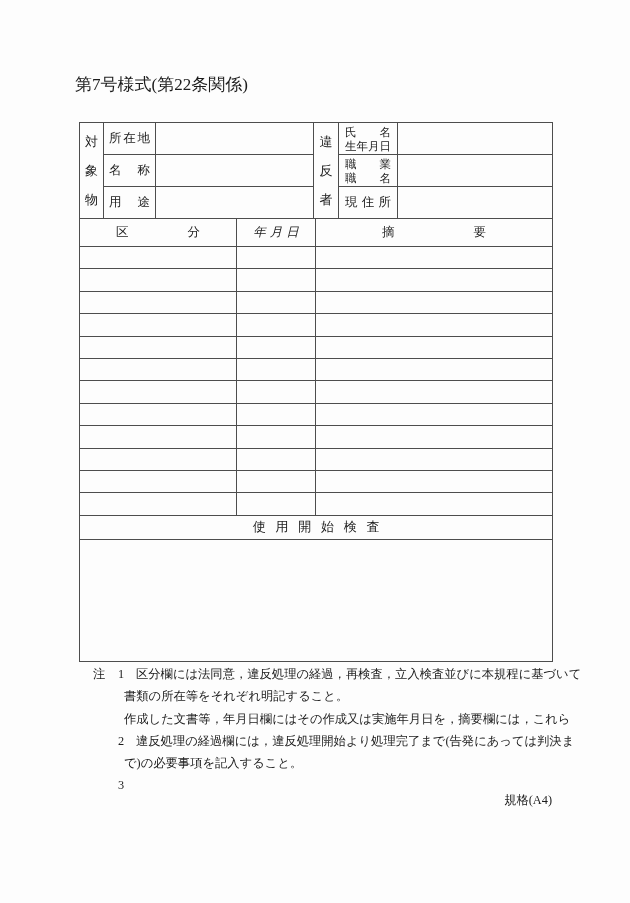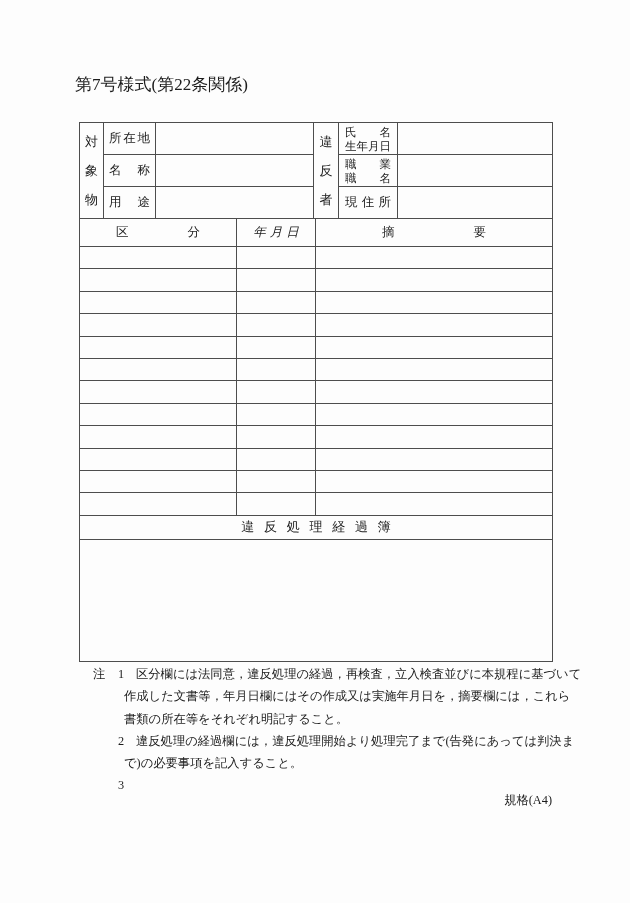--- a/index.html
+++ b/index.html
@@ -197,35 +197,35 @@
           <div class="lcell"></div>
           <div class="lcell"></div>
         </div>
         <div class="lrow">
           <div class="lcell"></div>
           <div class="lcell"></div>
           <div class="lcell"></div>
         </div>
       </div>
 
-    <div class="sheader">違反処理経過簿</div>
+    <div class="sheader">使用開始検査</div>
     <div class="bigcell"></div>
   </div>
 
   <div class="notes">
     <div class="nline">
       <span class="nmark">注</span>
       <span class="nnum">1</span>
       <span class="ntext-first">区分欄には法同意，違反処理の経過，再検査，立入検査並びに本規程に基づいて</span>
     </div>
     <div class="nline">
+      <span class="ntext-cont">書類の所在等をそれぞれ明記すること。</span>
+    </div>
+    <div class="nline">
       <span class="ntext-cont">作成した文書等，年月日欄にはその作成又は実施年月日を，摘要欄には，これら</span>
-    </div>
-    <div class="nline">
-      <span class="ntext-cont">書類の所在等をそれぞれ明記すること。</span>
     </div>
     <div class="nline">
       <span class="nnum">2</span>
       <span class="ntext-first">違反処理の経過欄には，違反処理開始より処理完了まで(告発にあっては判決ま</span>
     </div>
     <div class="nline">
       <span class="ntext-cont">で)の必要事項を記入すること。</span>
     </div>
     <div class="nline">
       <span class="nnum">3</span>

